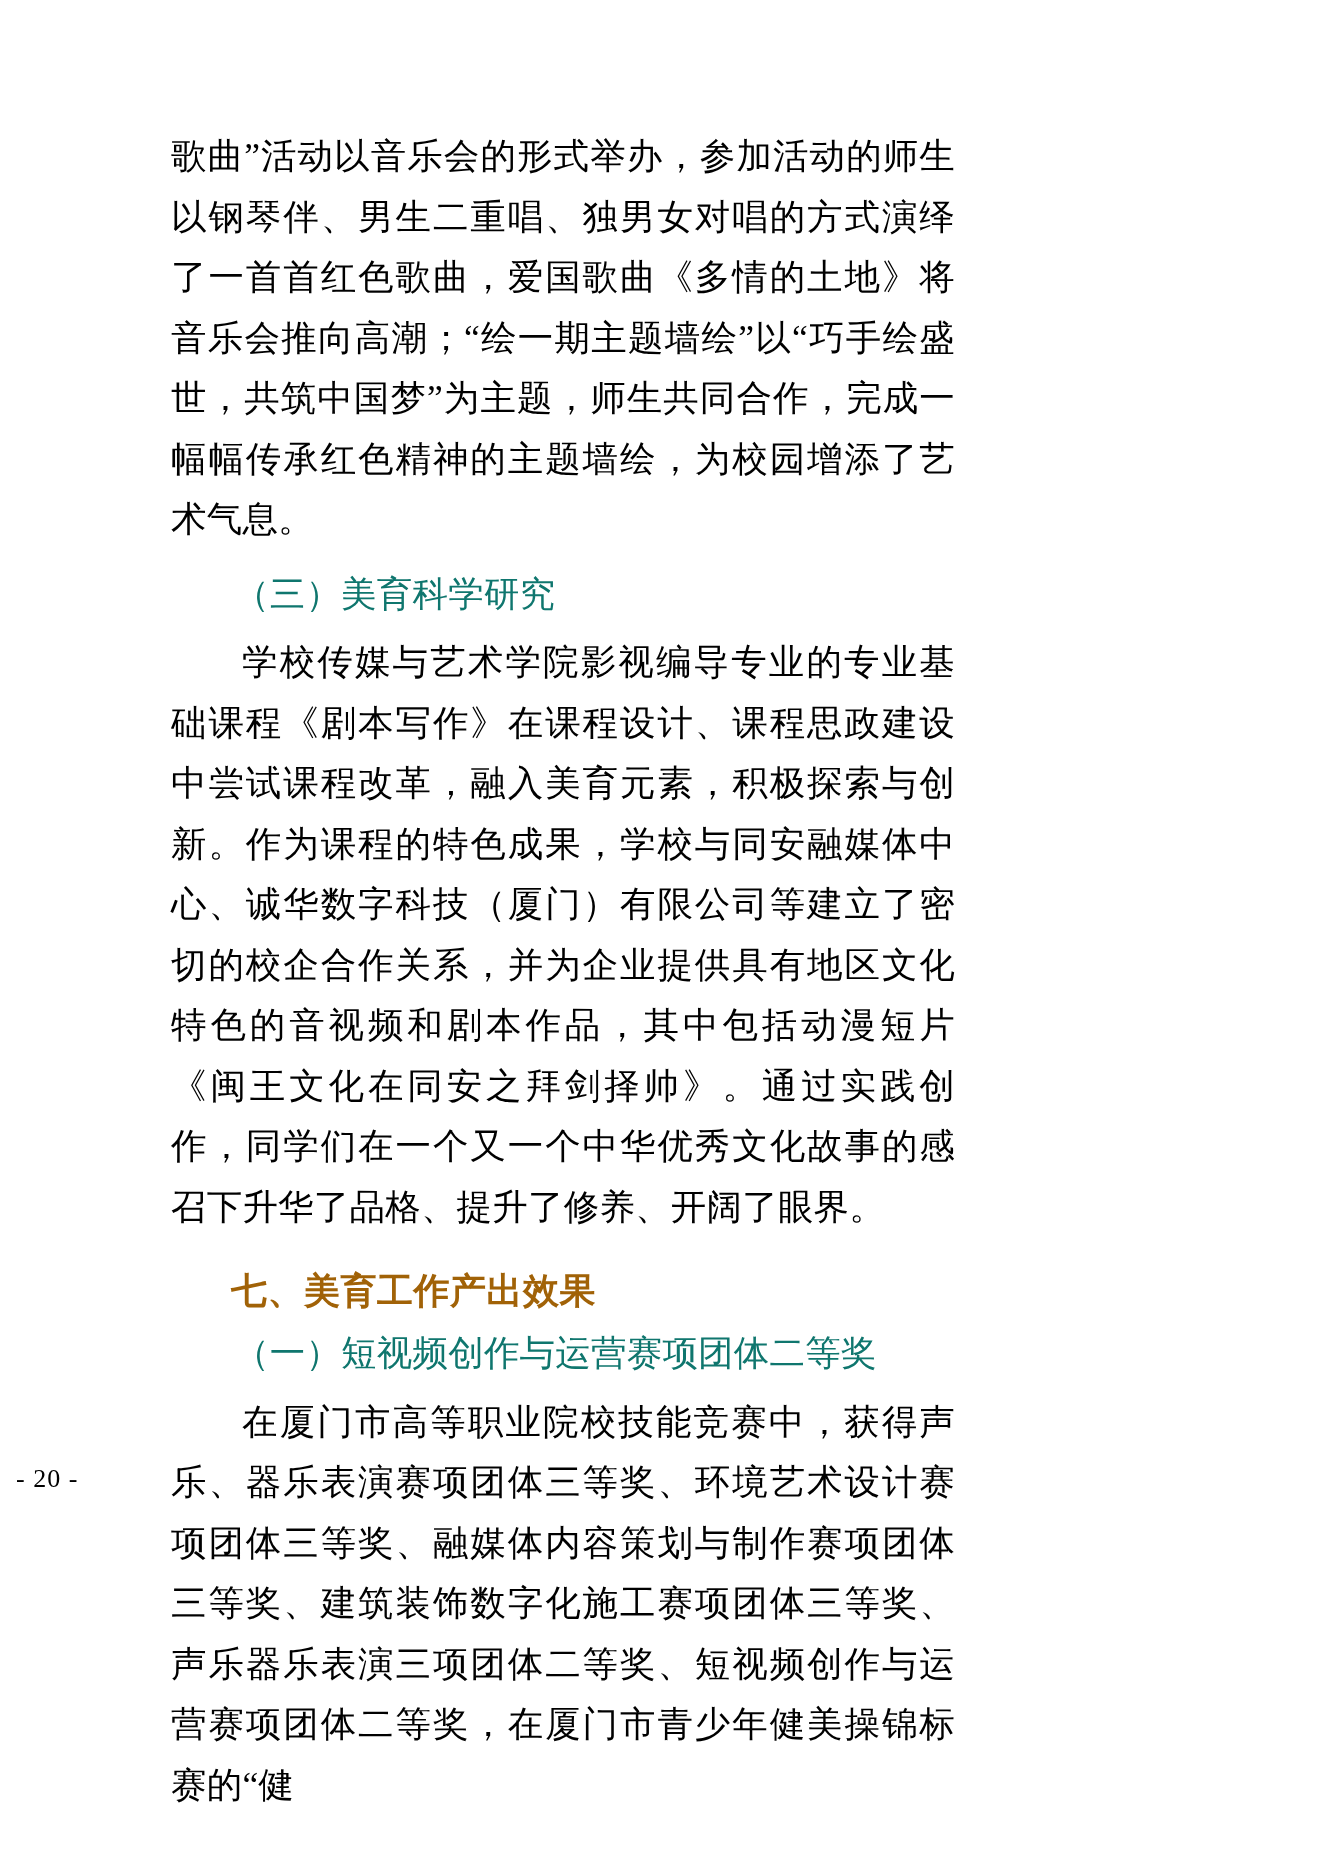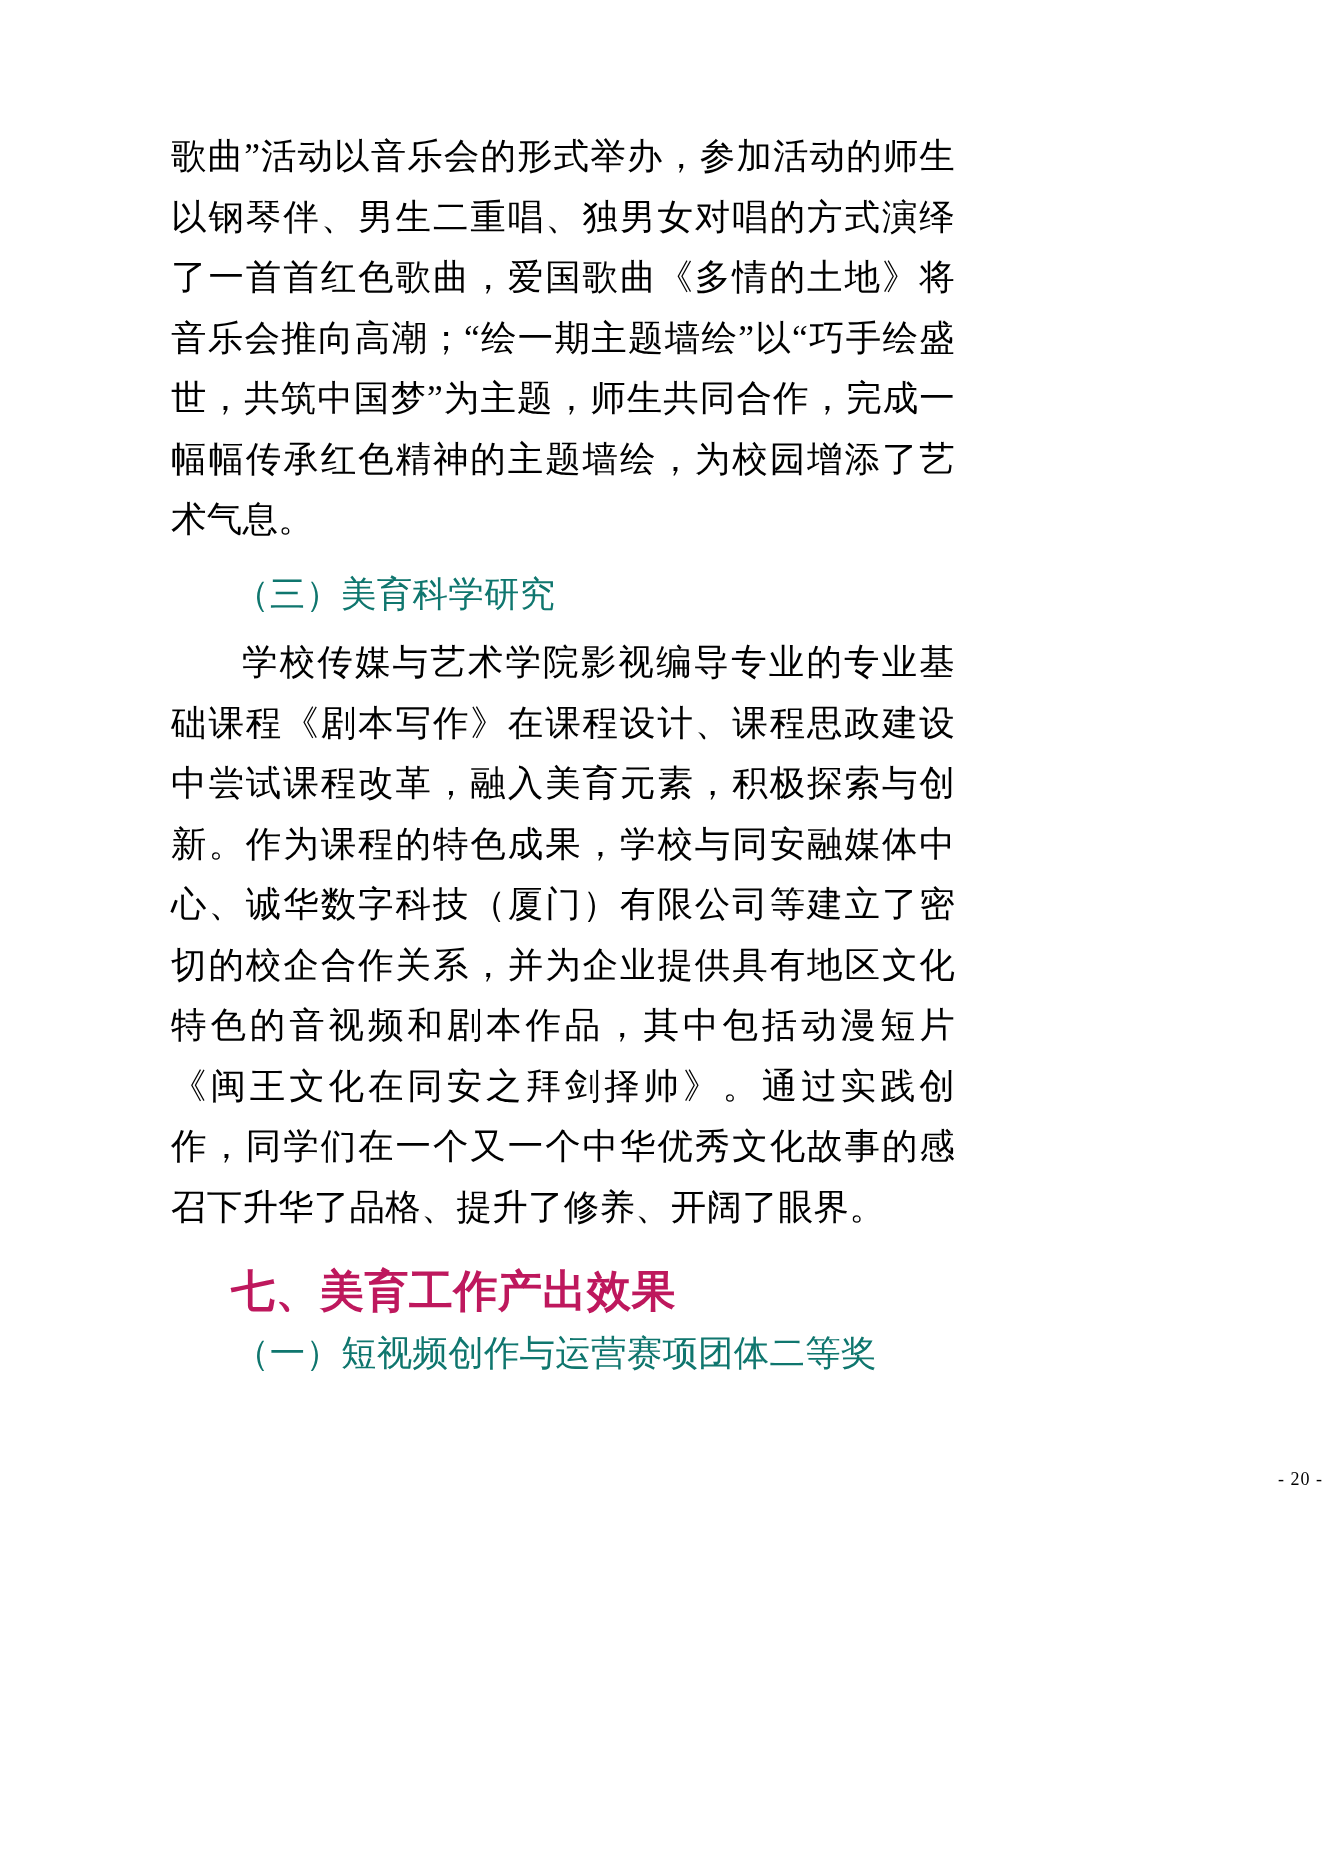--- a/index.html
+++ b/index.html
@@ -46,43 +46,44 @@
     font-size: 35.5px;
     line-height: 60.5px;
     color: #0f766e;
     margin: 0;
     text-indent: 71px;
     font-family: "Liberation Serif", "DejaVu Serif", serif;
     letter-spacing: 0.2px;
   }
   
   .heading-major {
-    font-size: 44px;
+    font-size: 36px;
     line-height: 64px;
-    color: #be185d;
+    color: #a16207;
     margin: 0;
     text-indent: 68px;
     font-weight: bold;
     font-family: "Liberation Sans", "DejaVu Sans", sans-serif;
     letter-spacing: 0.5px;
   }
   .spacer-sm { height: 14px; }
   .spacer-xs { height: 6px; }
   
   .footer {
     position: absolute;
     left: 0;
     right: 0;
     top: 1462px;
-    text-align: right;
-    font-size: 18px;
+    text-align: left;
+    font-size: 26px;
     line-height: 34px;
     color: #000000;
     font-family: "Liberation Serif", "DejaVu Serif", serif;
     letter-spacing: 1px;
+    padding-left: 16px;
   }
 </style>
 </head>
 <body>
 
 <div class="page">
 
   <div class="content">
 
     <p class="para">歌曲”活动以音乐会的形式举办，参加活动的师生以钢琴伴、男生二重唱、独男女对唱的方式演绎了一首首红色歌曲，爱国歌曲《多情的土地》将音乐会推向高潮；“绘一期主题墙绘”以“巧手绘盛世，共筑中国梦”为主题，师生共同合作，完成一幅幅传承红色精神的主题墙绘，为校园增添了艺术气息。</p>
@@ -92,18 +93,19 @@
     <p class="subheading">（三）美育科学研究</p>
 
     <p class="para indent">学校传媒与艺术学院影视编导专业的专业基础课程《剧本写作》在课程设计、课程思政建设中尝试课程改革，融入美育元素，积极探索与创新。作为课程的特色成果，学校与同安融媒体中心、诚华数字科技（厦门）有限公司等建立了密切的校企合作关系，并为企业提供具有地区文化特色的音视频和剧本作品，其中包括动漫短片《闽王文化在同安之拜剑择帅》。通过实践创作，同学们在一个又一个中华优秀文化故事的感召下升华了品格、提升了修养、开阔了眼界。</p>
 
     <div class="spacer-sm"></div>
 
     <h2 class="heading-major">七、美育工作产出效果</h2>
 
     <p class="subheading">（一）短视频创作与运营赛项团体二等奖</p>
 
+    <p class="para indent">在厦门市高等职业院校技能竞赛中，获得声乐、器乐表演赛项团体三等奖、环境艺术设计赛项团体三等奖、融媒体内容策划与制作赛项团体三等奖、建筑装饰数字化施工赛项团体三等奖、声乐器乐表演三项团体二等奖、短视频创作与运营赛项团体二等奖，在厦门市青少年健美操锦标赛的“健</p>
 
   </div>
 
   <div class="footer">- 20 -</div>
 
 </div>
 
 </body></html>

